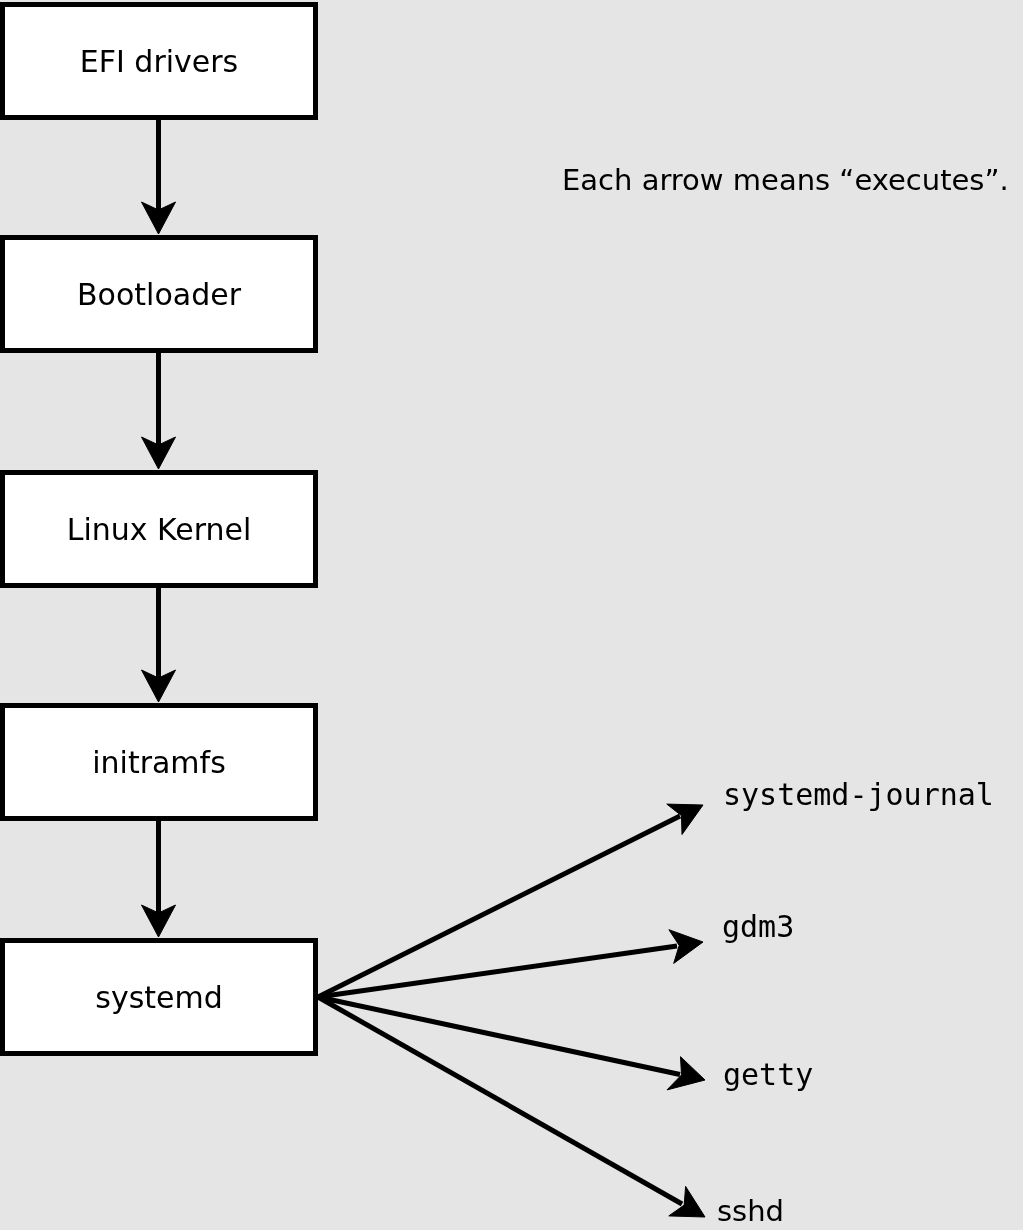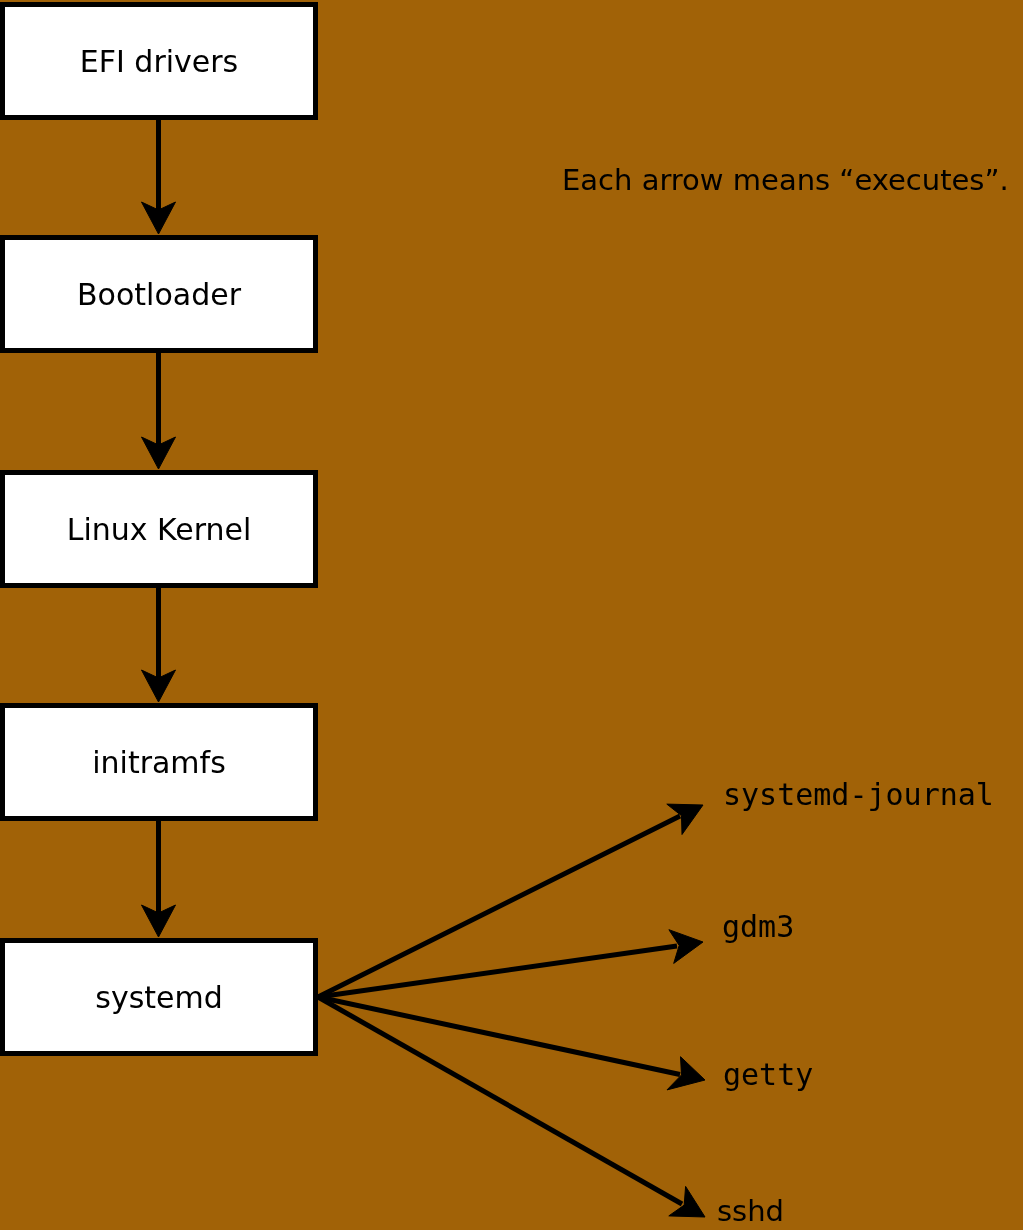--- a/index.html
+++ b/index.html
@@ -7,21 +7,21 @@
     padding: 0;
     background: #ffffff;
     width: 1023px;
     height: 1230px;
     overflow: hidden;
   }
   .stage {
     position: relative;
     width: 1023px;
     height: 1230px;
-    background: #a16207;
+    background: #e5e5e5;
   }
   svg { display: block; }
   rect.node {
     fill: #ffffff;
     stroke: #000000;
     stroke-width: 5px;
   }
   line.edge {
     stroke: #000000;
     stroke-width: 5px;

